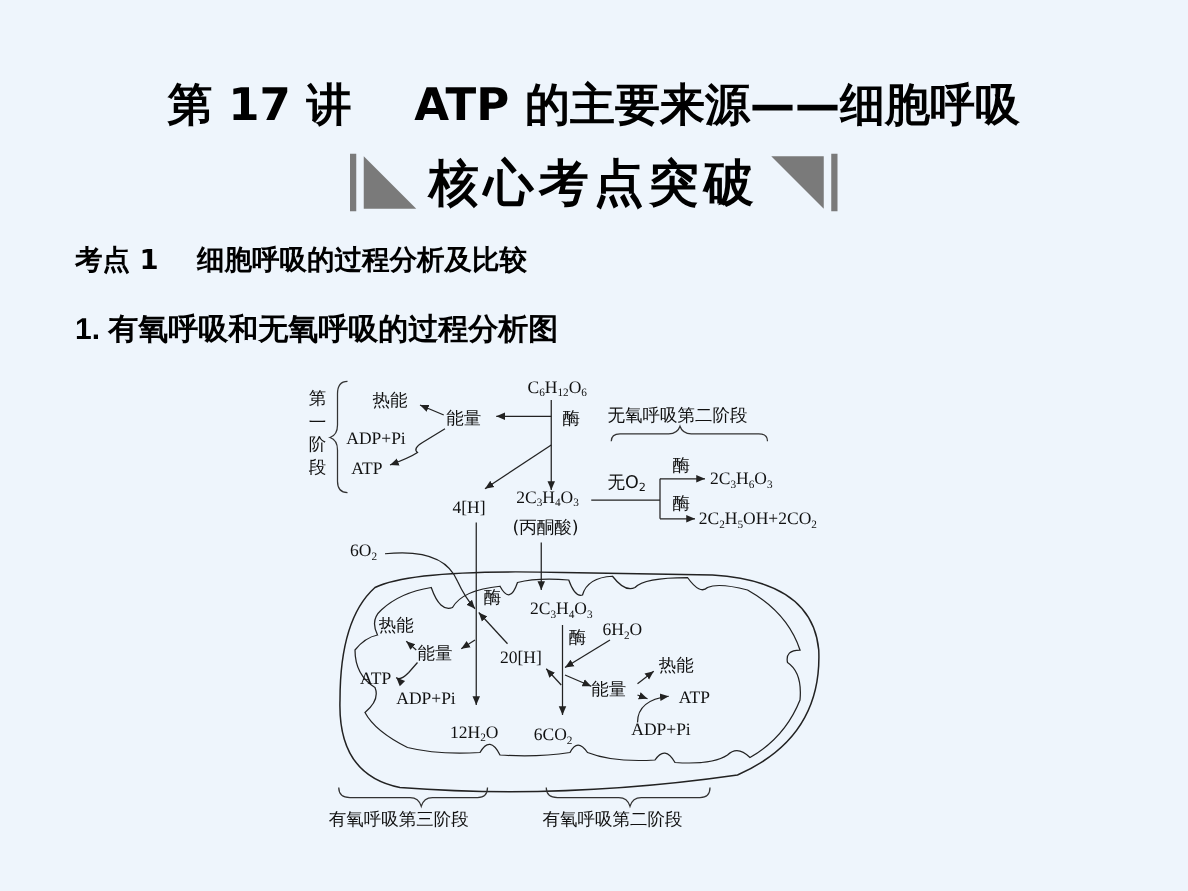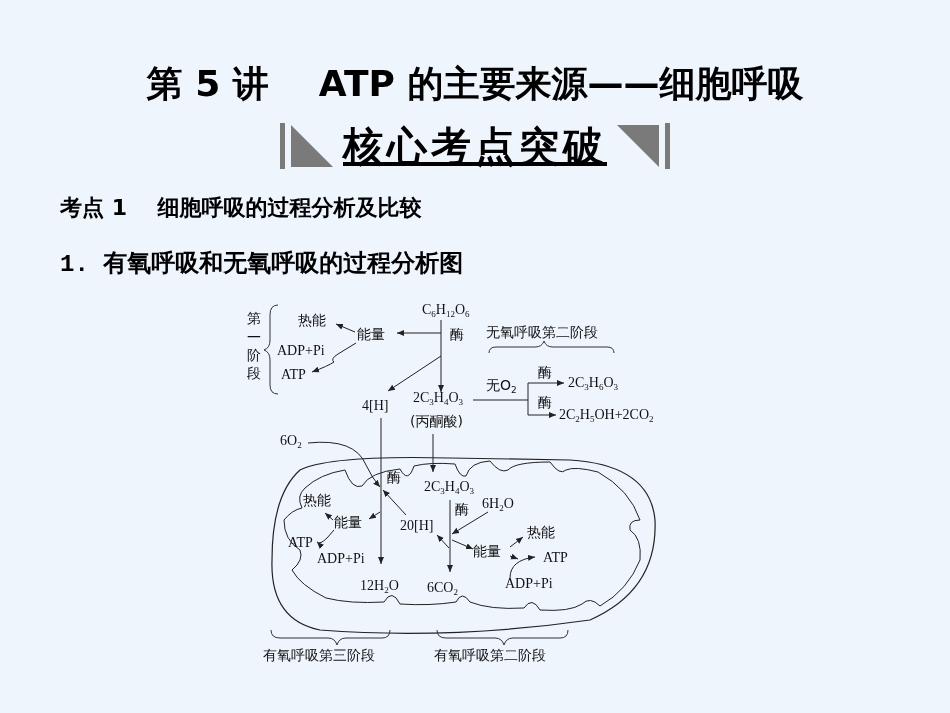--- a/index.html
+++ b/index.html
@@ -30,41 +30,40 @@
   }
   .banner .tri-right {
     margin-right: 6px;
     border-top: 42px solid #7a7a7a; border-left: 42px solid transparent;
     align-self: center;
   }
   .banner .text {
     font-family: "DejaVu Sans", "Liberation Sans", sans-serif;
     font-weight: bold; font-size: 40px; letter-spacing: 4px;
     margin: 0 10px;
-    text-decoration: underline;
   }
   .h2 {
     position: absolute; left: 60px; top: 193px;
     font-family: "DejaVu Sans", "Liberation Sans", sans-serif;
     font-weight: bold; font-size: 22px; white-space: pre;
   }
   .h3 {
     position: absolute; left: 60px; top: 247px;
-    font-family: Liberation Mono, monospace;
+    font-family: Liberation Sans, sans-serif;
     font-weight: bold; font-size: 24px; white-space: pre;
   }
   svg.diagram { position: absolute; left: 0; top: 0; }
   svg text { font-family: "Liberation Serif", "DejaVu Serif", serif; font-size: 14px; fill: #111; }
   svg .cn { font-family: "DejaVu Sans", "Liberation Sans", sans-serif; font-size: 14px; }
   svg .sub { font-size: 9px; }
 </style>
 </head>
 <body>
 
-<div class="title"><span>第 5 讲</span>    <span>ATP 的主要来源——细胞呼吸</span></div>
+<div class="title"><span>第 17 讲</span>    <span>ATP 的主要来源——细胞呼吸</span></div>
 
 <div class="banner">
   <div class="bar"></div>
   <div class="tri tri-left"></div>
   <div class="text">核心考点突破</div>
   <div class="tri tri-right"></div>
   <div class="bar"></div>
 </div>
 
 <div class="h2">考点 1    细胞呼吸的过程分析及比较</div>

